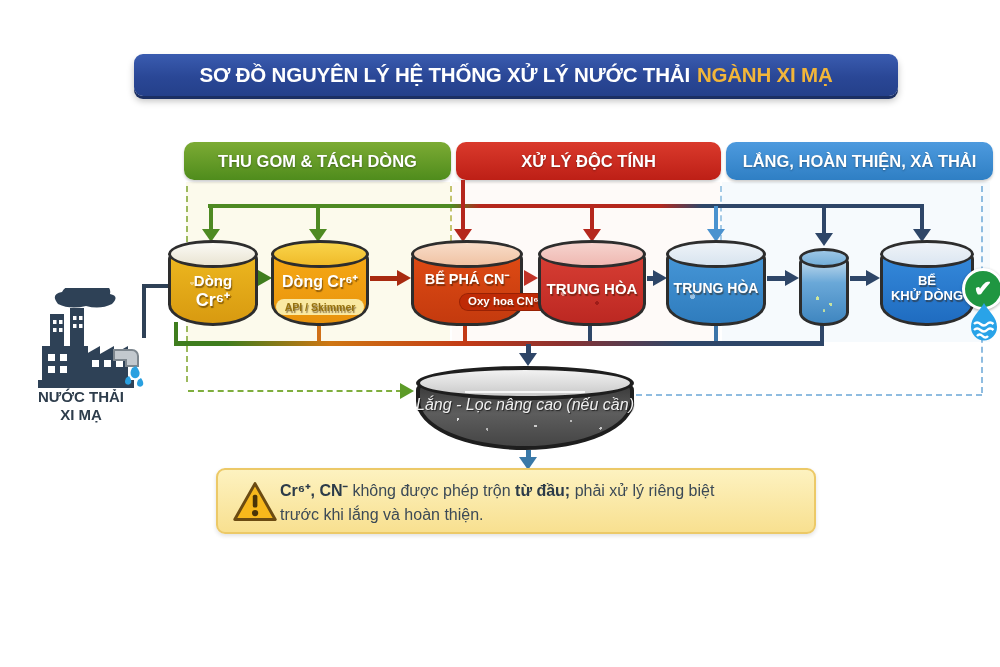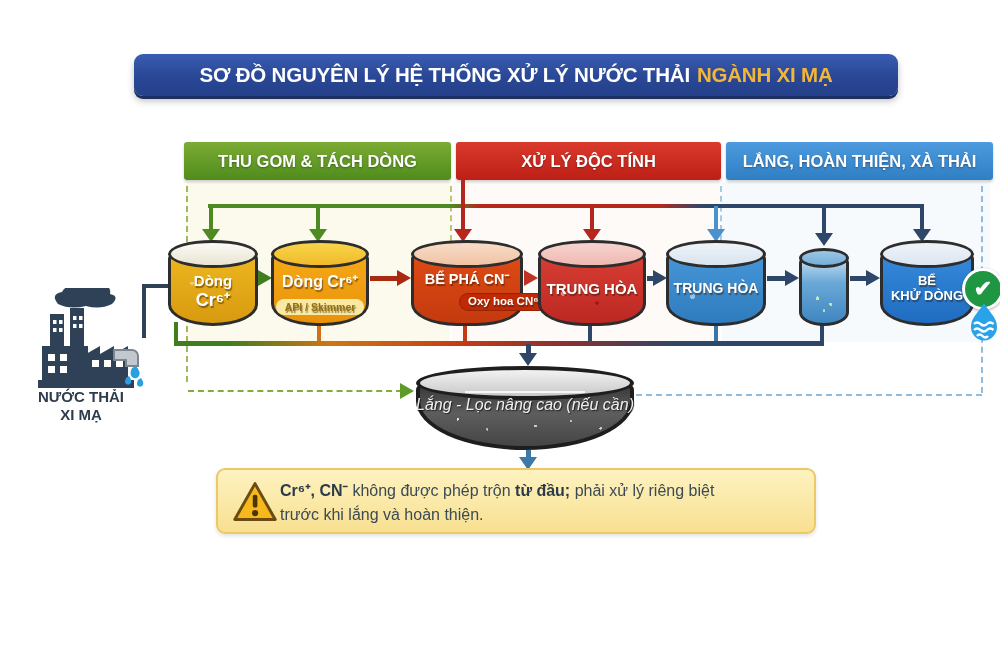--- a/index.html
+++ b/index.html
@@ -9,21 +9,21 @@
 
   
   .titlebar{left:118px;top:54px;width:764px;height:42px;border-radius:9px;
     background:linear-gradient(180deg,#3a5cb0 0%,#2a4796 55%,#24408a 100%);
     box-shadow:0 3px 0 #1b2f63,0 5px 7px rgba(0,0,0,.25);
     display:flex;align-items:center;justify-content:center;
     color:#fff;font-weight:bold;font-size:20.5px;letter-spacing:-.2px;white-space:nowrap;}
   .titlebar .hl{color:#f2b63a;margin-left:7px;}
 
   
-  .sechdr{top:142px;height:38px;border-radius:3px;display:flex;align-items:center;justify-content:center;
+  .sechdr{top:142px;height:38px;border-radius:10px;display:flex;align-items:center;justify-content:center;
     color:#fff;font-weight:bold;font-size:16.5px;white-space:nowrap;
     text-shadow:0 1px 2px rgba(0,0,0,.35);box-shadow:0 2px 3px rgba(0,0,0,.2);}
   .hdr-green{left:168px;width:267px;background:linear-gradient(180deg,#7cab34,#4f8c1c);}
   .hdr-red{left:440px;width:265px;background:linear-gradient(180deg,#da3a2c,#bd1f16);}
   .hdr-blue{left:710px;width:267px;background:linear-gradient(180deg,#4d9ade,#2f7fc4);}
 
   
   .tint{top:182px;height:160px;z-index:0;}
 
   

